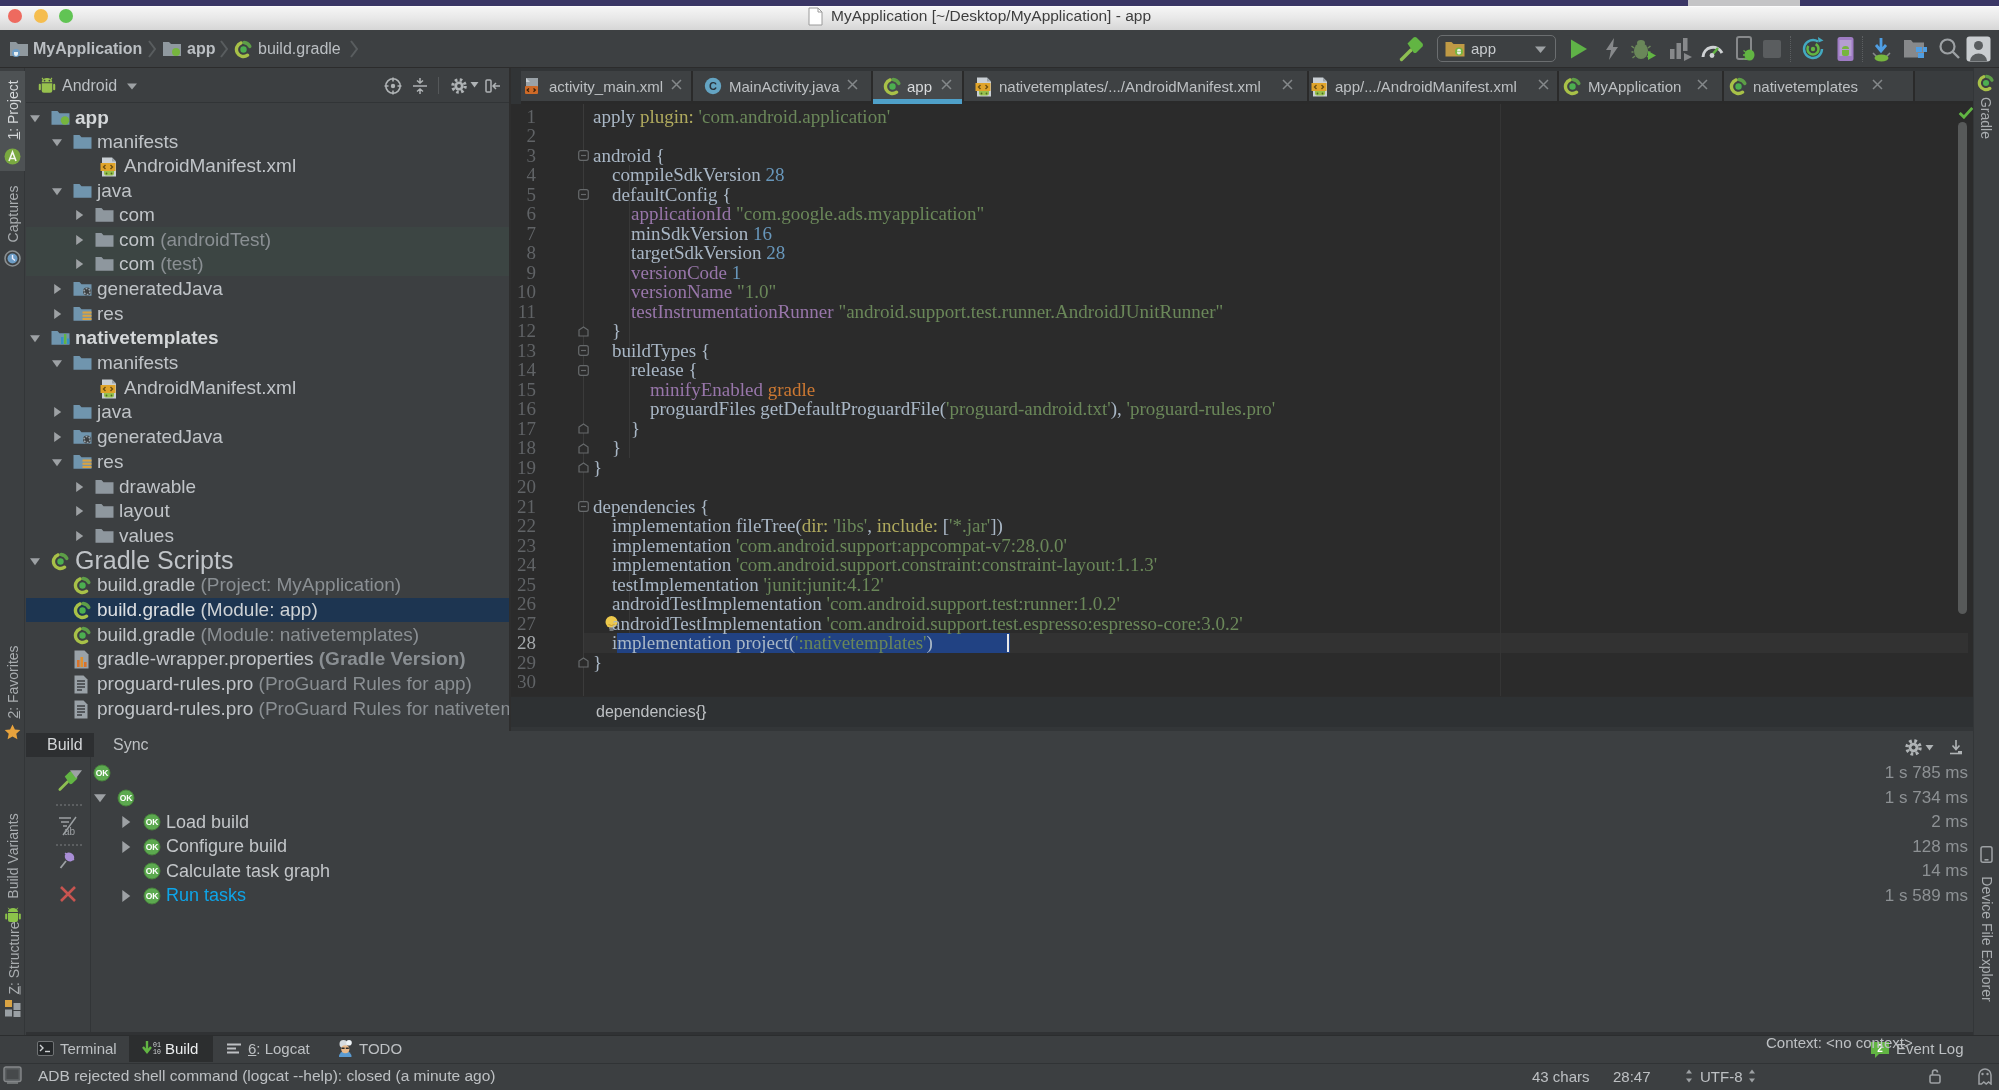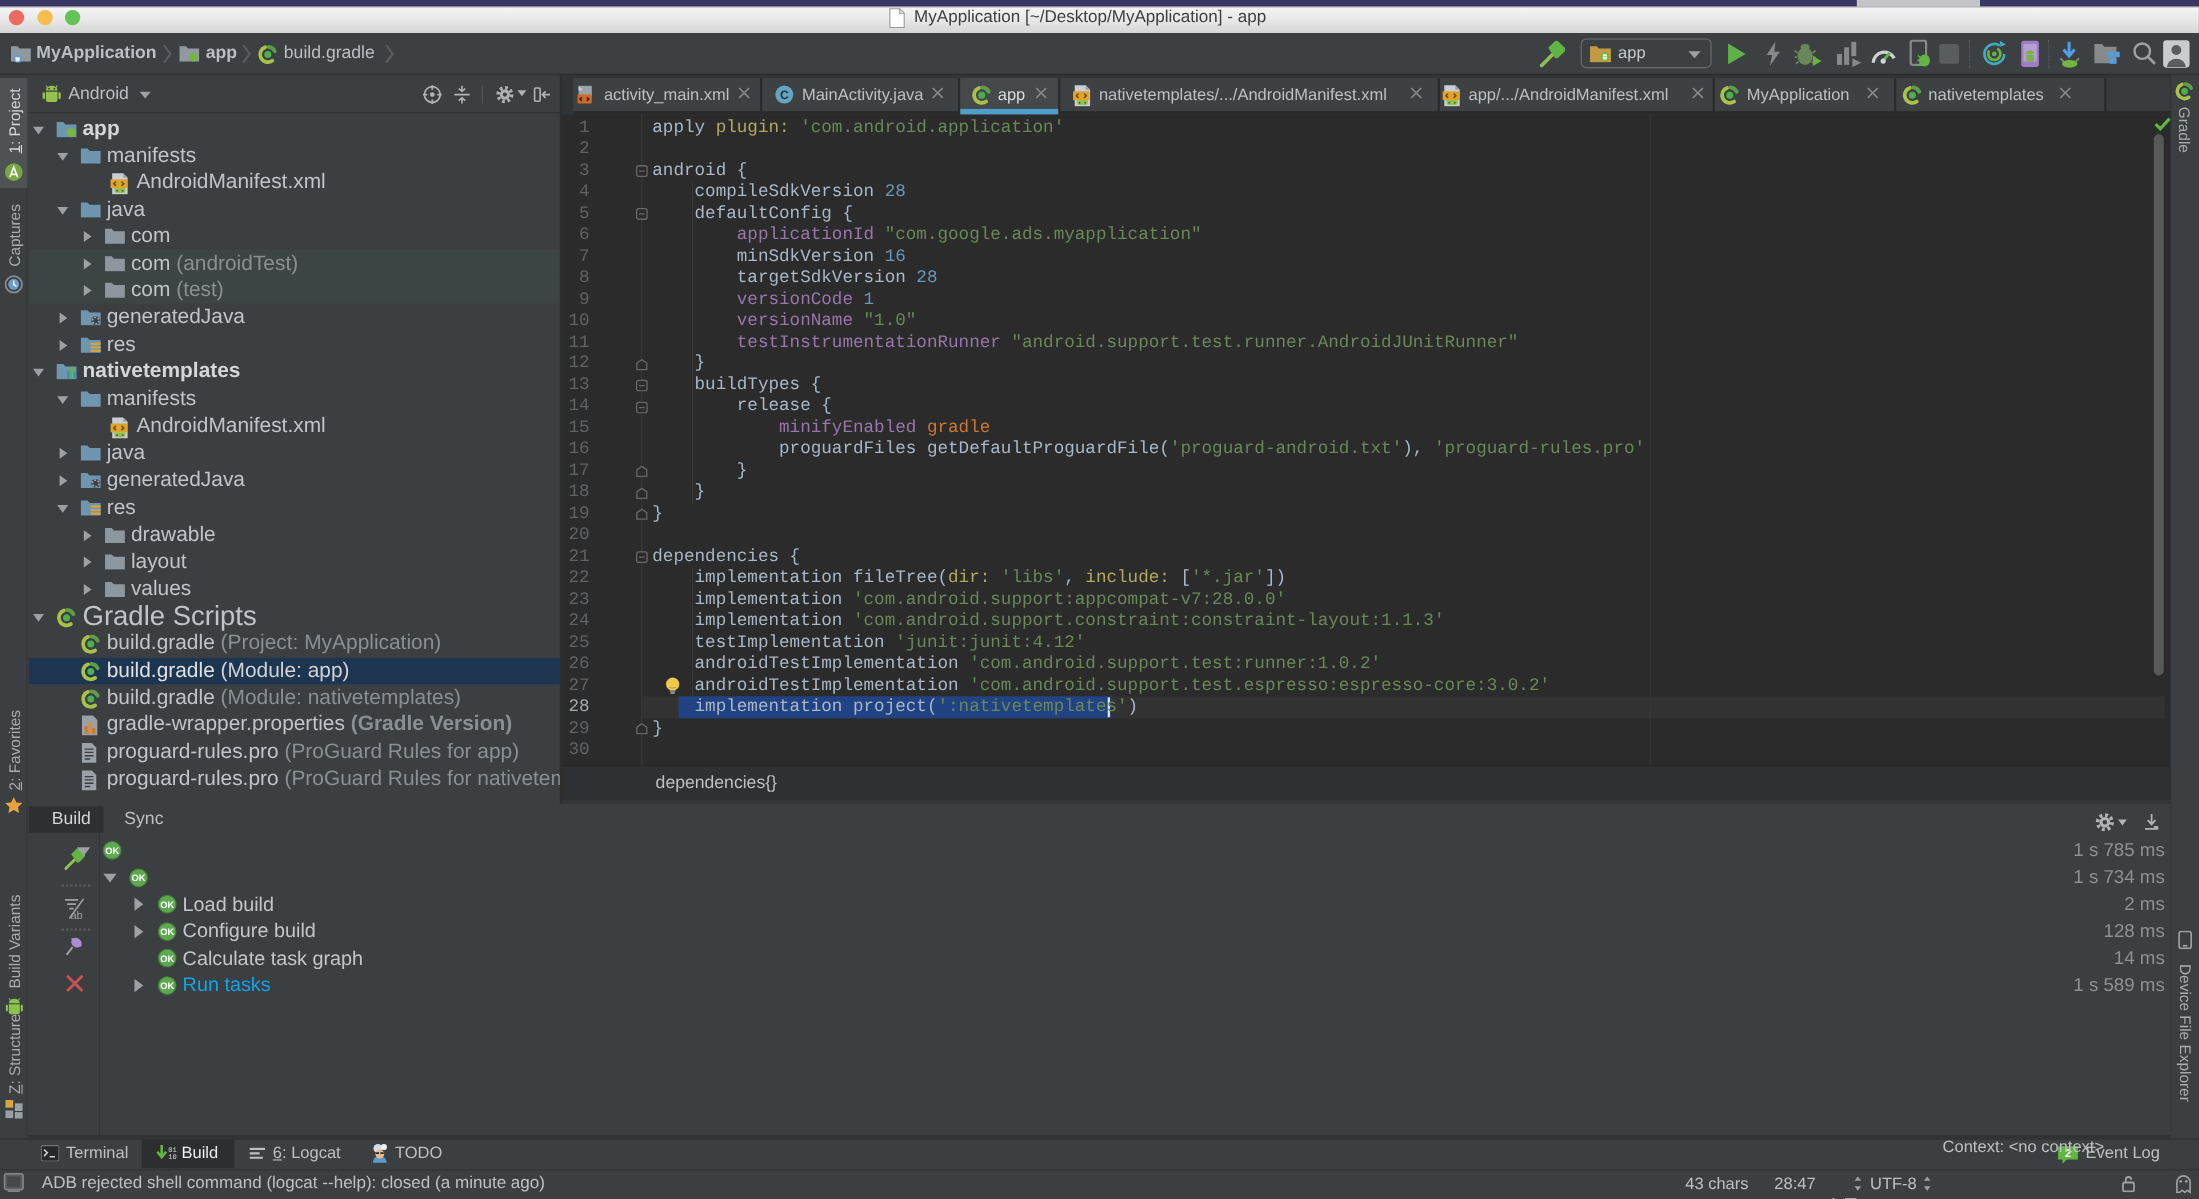--- a/index.html
+++ b/index.html
@@ -1,21 +1,21 @@
 <!DOCTYPE html>
 <html><head><meta charset="utf-8">
 <style>
   html,body{margin:0;padding:0}
   body{width:1999px;height:1090px;background:#3c3f41;position:relative;overflow:hidden;
        font-family:"Liberation Sans",sans-serif;-webkit-font-smoothing:antialiased}
   .abs{position:absolute}
   .r{position:absolute;display:flex;align-items:center;white-space:pre}
   .tl{border-radius:50%;width:14px;height:14px;position:absolute;top:9px}
   svg{display:block}
-  pre{margin:0;font-family:Liberation Mono, monospace;font-size:16px;line-height:19.5px}
+  pre{margin:0;font-family:Liberation Serif, serif;font-size:19px;line-height:19.5px}
   .g{color:#6a8759}.p{color:#9876aa}.n{color:#6897bb}.k{color:#cc7832}.o{color:#b0aa5e}.w{color:#a9b7c6}
 </style></head>
 <body>
 
 <div class="abs" style="left:0;top:0;width:1999px;height:6px;background:#3a3665"></div>
 <div class="abs" style="left:1688px;top:0;width:112px;height:6px;background:#c4c4c6"></div>
 <div class="abs" style="left:0;top:6px;width:1999px;height:1px;background:#fbfbfb"></div>
 <div class="abs" style="left:0;top:7px;width:1999px;height:23px;background:linear-gradient(180deg,#f5f5f5 0%,#e9e9e9 45%,#d6d6d6 100%)"></div>
 <div class="tl" style="left:8px;background:#ee6a5f"></div>
 <div class="tl" style="left:34px;background:#f5bd4f"></div>

